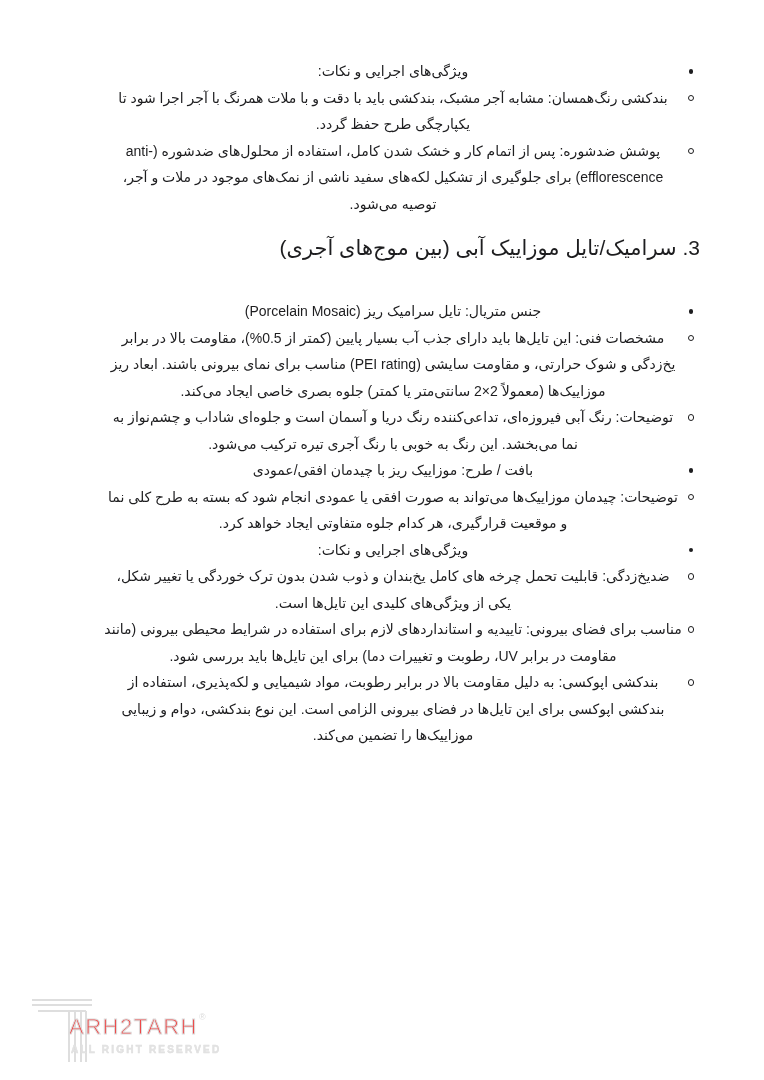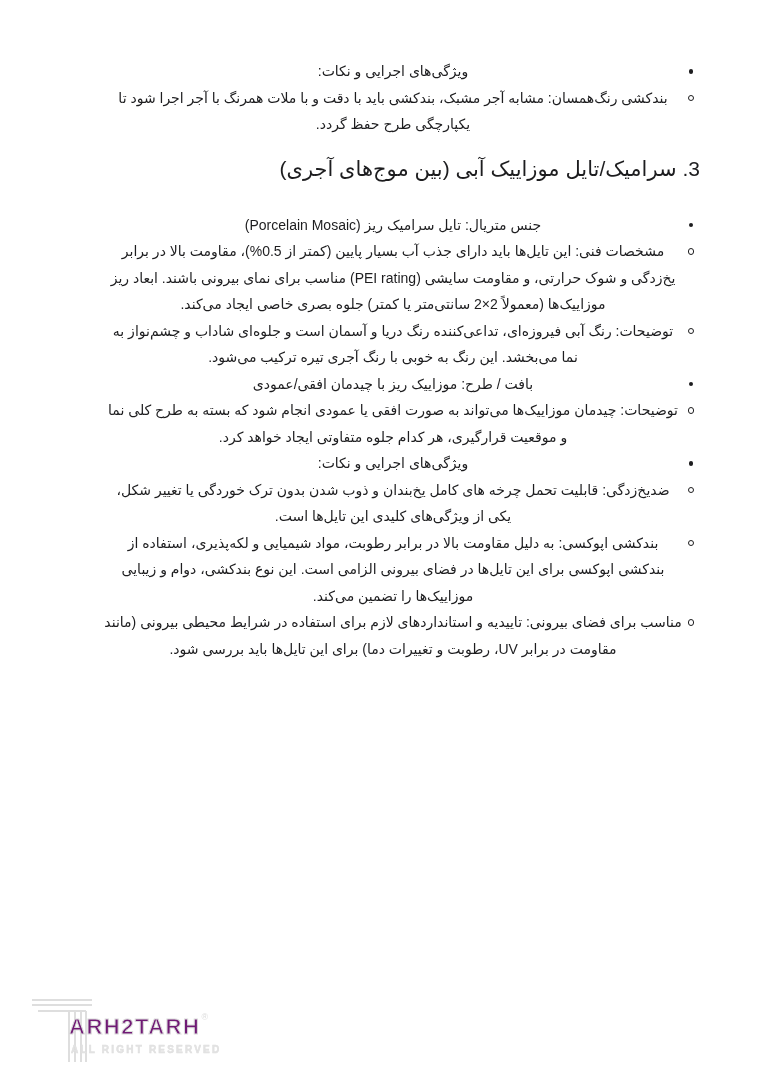--- a/index.html
+++ b/index.html
@@ -48,44 +48,44 @@
     background: transparent;
     margin-top: 10px;
   }
   .li .txt { flex: 1 1 auto; }
 
   .heading {
     font-size: 21px;
     line-height: 30px;
     font-weight: 400;
     color: #1d1d1f;
-    margin: 16px 0 28px 0;
+    margin: 16px 0 35px 0;
   }
 
   
   .watermark {
     position: absolute;
     left: 30px;
     top: 996px;
     width: 180px;
     height: 70px;
     direction: ltr;
   }
   .watermark .col-icon { position: absolute; left: 0; top: 0; }
   .wm-text {
     position: absolute;
     left: 39px;
     top: 16px;
     white-space: nowrap;
   }
   .wm-brand {
     font-size: 22px;
-    font-weight: 700;
+    font-weight: 400;
     letter-spacing: 1.5px;
-    color: #701a75;
+    color: #ef4444;
     -webkit-text-stroke: 1px #dcdcdc;
   }
   .wm-reg {
     font-size: 9px;
     vertical-align: 14px;
     color: #dcdcdc;
     font-weight: 400;
     margin-left: 1px;
   }
   .wm-tagline {
@@ -111,20 +111,26 @@
           <i class="dot"></i>
         </span>
       <span class="txt">ویژگی‌های اجرایی و نکات:</span>
     </div>
     <div class="li">
       <span class="marker">
           <i class="circle"></i>
         </span>
       <span class="txt">بندکشی رنگ‌همسان: مشابه آجر مشبک، بندکشی باید با دقت و با ملات همرنگ با آجر اجرا شود تا یکپارچگی طرح حفظ گردد.</span>
     </div>
+    <div class="li">
+      <span class="marker">
+          <i class="circle"></i>
+        </span>
+      <span class="txt">پوشش ضدشوره: پس از اتمام کار و خشک شدن کامل، استفاده از محلول‌های ضدشوره (anti-efflorescence) برای جلوگیری از تشکیل لکه‌های سفید ناشی از نمک‌های موجود در ملات و آجر، توصیه می‌شود.</span>
+    </div>
   </div>
 
   <div class="heading">3. سرامیک/تایل موزاییک آبی (بین موج‌های آجری)</div>
 
   <div>
     <div class="li">
       <span class="marker">
           <i class="dot"></i>
         </span>
       <span class="txt">جنس متریال: تایل سرامیک ریز (Porcelain Mosaic)</span>
@@ -162,27 +168,27 @@
     <div class="li">
       <span class="marker">
           <i class="circle"></i>
         </span>
       <span class="txt">ضدیخ‌زدگی: قابلیت تحمل چرخه های کامل یخ‌بندان و ذوب شدن بدون ترک خوردگی یا تغییر شکل، یکی از ویژگی‌های کلیدی این تایل‌ها است.</span>
     </div>
     <div class="li">
       <span class="marker">
           <i class="circle"></i>
         </span>
+      <span class="txt">مناسب برای فضای بیرونی: تاییدیه و استانداردهای لازم برای استفاده در شرایط محیطی بیرونی (مانند مقاومت در برابر UV، رطوبت و تغییرات دما) برای این تایل‌ها باید بررسی شود.</span>
+    </div>
+    <div class="li">
+      <span class="marker">
+          <i class="circle"></i>
+        </span>
       <span class="txt">بندکشی اپوکسی: به دلیل مقاومت بالا در برابر رطوبت، مواد شیمیایی و لکه‌پذیری، استفاده از بندکشی اپوکسی برای این تایل‌ها در فضای بیرونی الزامی است. این نوع بندکشی، دوام و زیبایی موزاییک‌ها را تضمین می‌کند.</span>
-    </div>
-    <div class="li">
-      <span class="marker">
-          <i class="circle"></i>
-        </span>
-      <span class="txt">مناسب برای فضای بیرونی: تاییدیه و استانداردهای لازم برای استفاده در شرایط محیطی بیرونی (مانند مقاومت در برابر UV، رطوبت و تغییرات دما) برای این تایل‌ها باید بررسی شود.</span>
     </div>
   </div>
 
 </div>
 
 <div class="watermark">
   <svg class="col-icon" width="64" height="68" viewBox="0 0 64 68">
     <g stroke="#dedede" fill="none" stroke-width="2">
       <path d="M2 4 H62"></path>
       <path d="M2 9 H62"></path>

